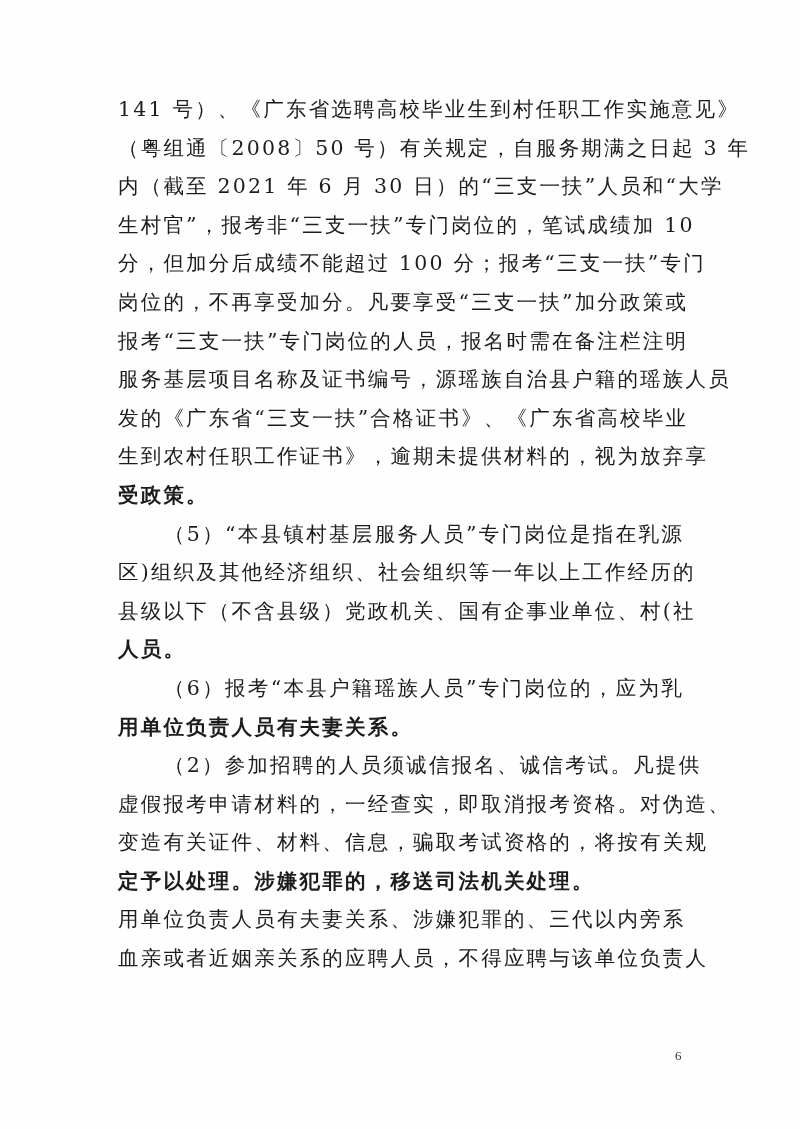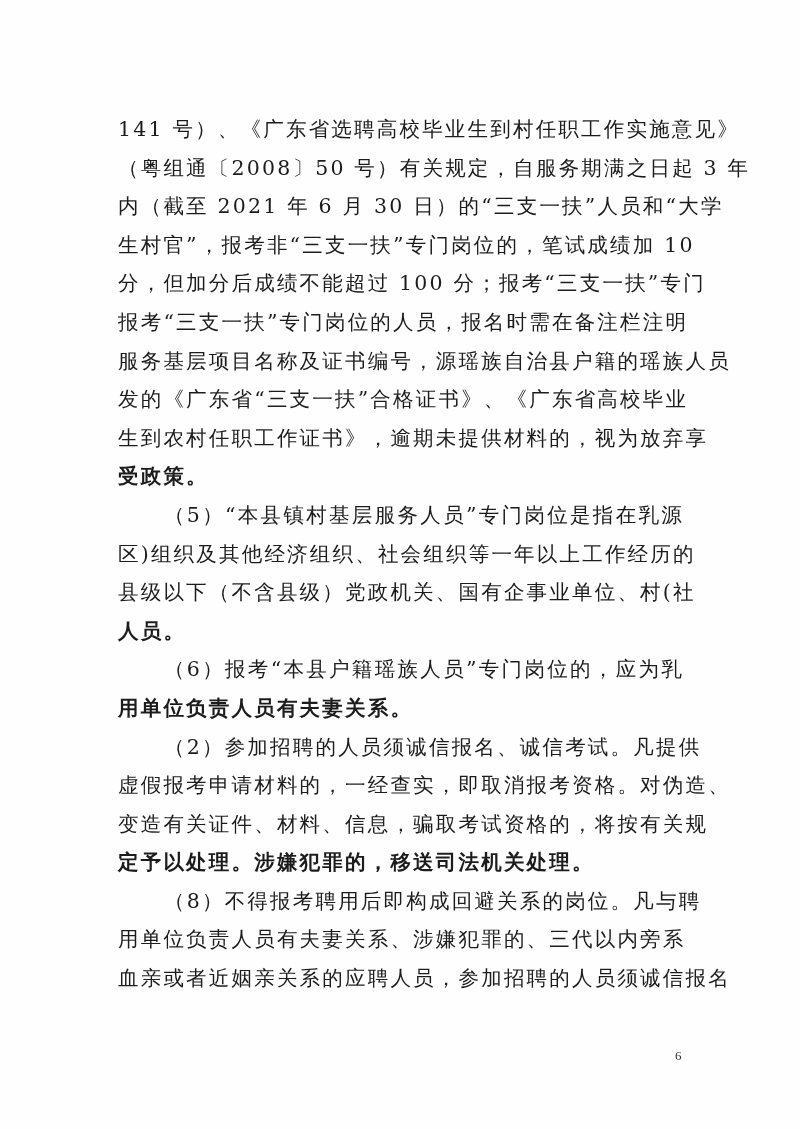--- a/index.html
+++ b/index.html
@@ -2,21 +2,21 @@
 <html><head>
 <meta charset="utf-8">
 <style>
   html, body { margin: 0; padding: 0; background: #ffffff; }
   body { width: 800px; height: 1129px; position: relative; overflow: hidden; }
   .page {
     position: absolute; left: 0; top: 0; width: 800px; height: 1129px;
     background: #fefefe;
   }
   .text-block {
-    position: absolute; left: 118px; top: 110px; width: 566px;
+    position: absolute; left: 118px; top: 90px; width: 566px;
     font-family: "DejaVu Serif", "Liberation Serif", serif;
     font-size: 20.5px; color: #1c1c1c; letter-spacing: 2.2px;
   }
   .line {
     height: 38.6px; line-height: 38.6px; white-space: nowrap;
     text-align: justify; text-align-last: justify;
   }
   .line.last { text-align-last: left; font-weight: bold; }
   .line.indent { padding-left: 46px; }
   .page-number {
@@ -27,33 +27,33 @@
 </head>
 <body>
 
 <div class="page">
   <div class="text-block" id="text-block">
       <div class="line">141 号）、《广东省选聘高校毕业生到村任职工作实施意见》</div>
       <div class="line">（粤组通〔2008〕50 号）有关规定，自服务期满之日起 3 年</div>
       <div class="line">内（截至 2021 年 6 月 30 日）的“三支一扶”人员和“大学</div>
       <div class="line">生村官”，报考非“三支一扶”专门岗位的，笔试成绩加 10</div>
       <div class="line">分，但加分后成绩不能超过 100 分；报考“三支一扶”专门</div>
+      <div class="line">岗位的，不再享受加分。凡要享受“三支一扶”加分政策或</div>
       <div class="line">报考“三支一扶”专门岗位的人员，报名时需在备注栏注明</div>
       <div class="line">服务基层项目名称及证书编号，源瑶族自治县户籍的瑶族人员</div>
       <div class="line">发的《广东省“三支一扶”合格证书》、《广东省高校毕业</div>
       <div class="line">生到农村任职工作证书》，逾期未提供材料的，视为放弃享</div>
       <div class="line last">受政策。</div>
       <div class="line indent">（5）“本县镇村基层服务人员”专门岗位是指在乳源</div>
       <div class="line">区)组织及其他经济组织、社会组织等一年以上工作经历的</div>
       <div class="line">县级以下（不含县级）党政机关、国有企事业单位、村(社</div>
       <div class="line last">人员。</div>
       <div class="line indent">（6）报考“本县户籍瑶族人员”专门岗位的，应为乳</div>
       <div class="line last">用单位负责人员有夫妻关系。</div>
       <div class="line indent">（2）参加招聘的人员须诚信报名、诚信考试。凡提供</div>
       <div class="line">虚假报考申请材料的，一经查实，即取消报考资格。对伪造、</div>
       <div class="line">变造有关证件、材料、信息，骗取考试资格的，将按有关规</div>
       <div class="line last">定予以处理。涉嫌犯罪的，移送司法机关处理。</div>
-      <div class="line indent">（8）不得报考聘用后即构成回避关系的岗位。凡与聘</div>
       <div class="line">用单位负责人员有夫妻关系、涉嫌犯罪的、三代以内旁系</div>
-      <div class="line">血亲或者近姻亲关系的应聘人员，参加招聘的人员须诚信报名</div>
+      <div class="line">血亲或者近姻亲关系的应聘人员，不得应聘与该单位负责人</div>
     </div>
   <div class="page-number">6</div>
 </div>
 
 </body></html>

